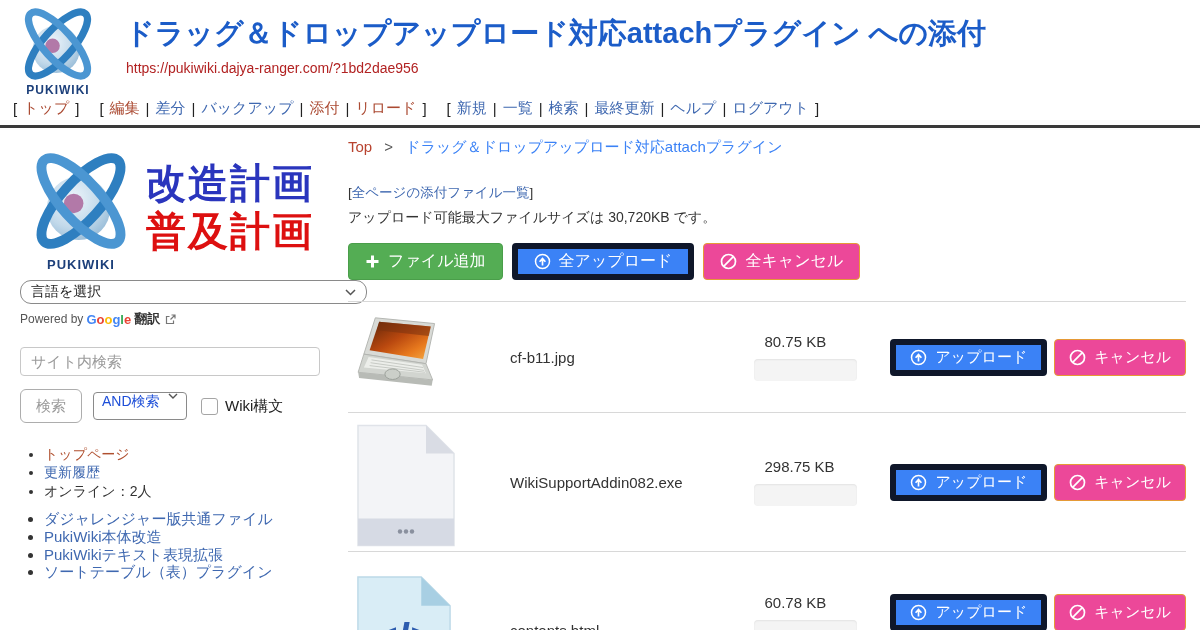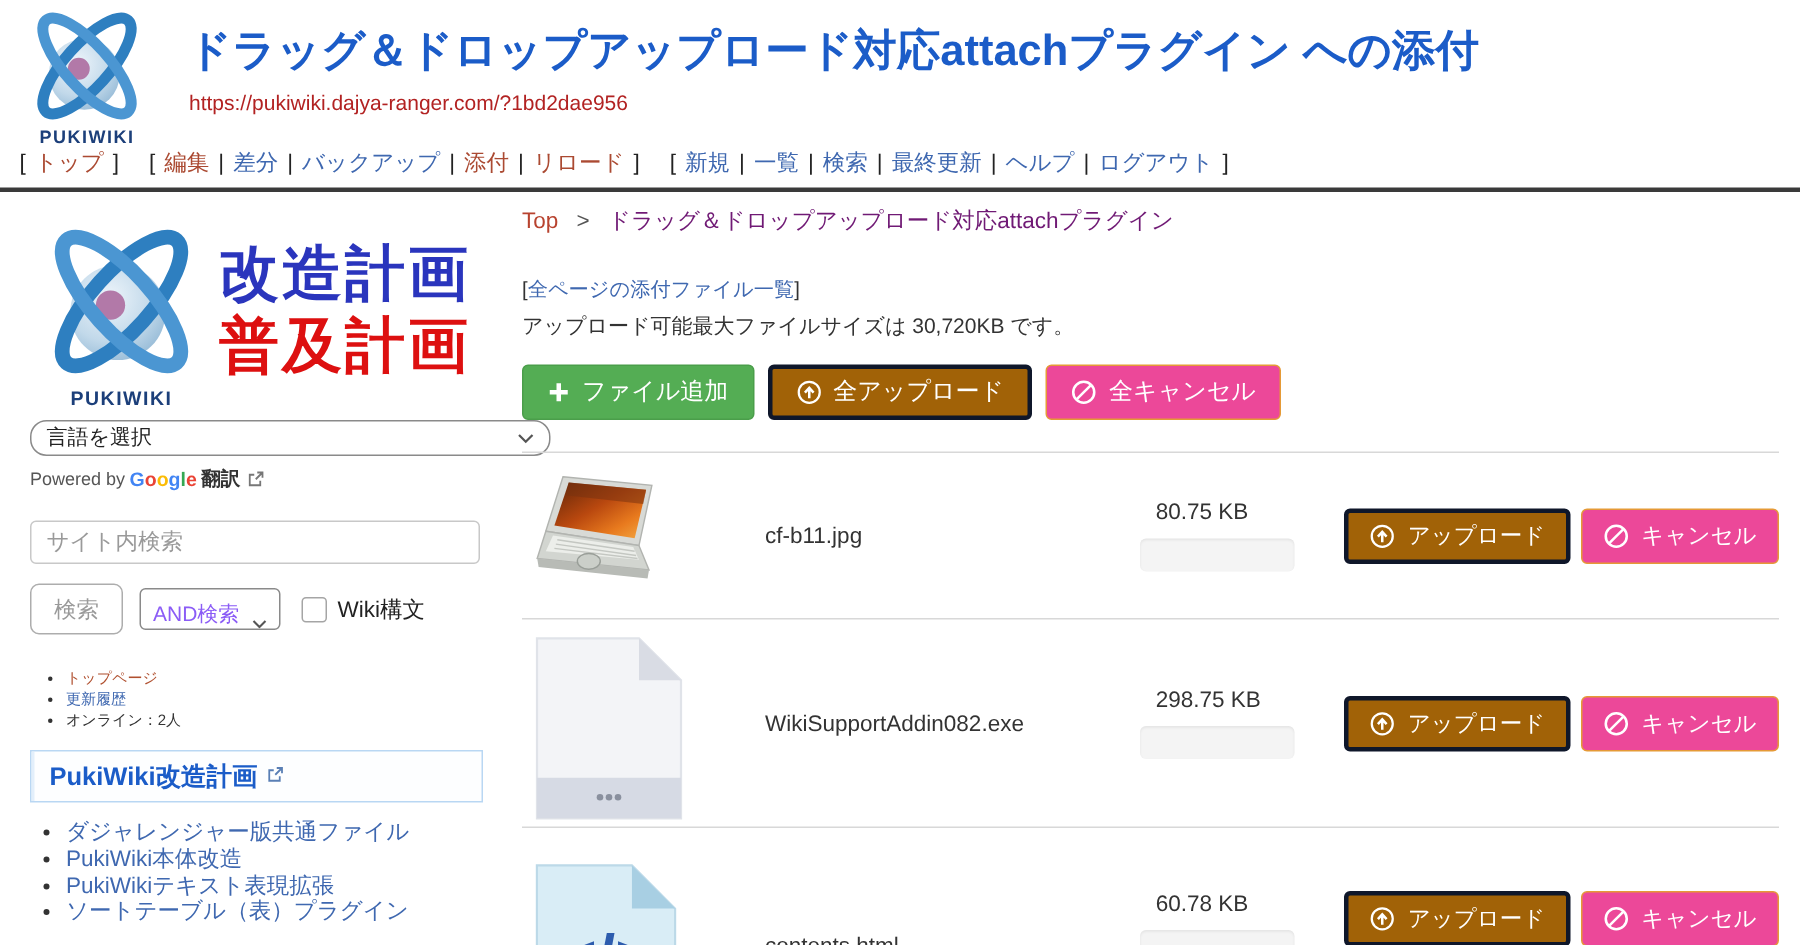--- a/index.html
+++ b/index.html
@@ -43,52 +43,52 @@
   .gword .g2,.gword .g6 { color:#EA4335; }
   .gword .g3 { color:#FBBC05; }
   .gword .g5 { color:#34A853; }
   .translate-lbl { color:#333; font-size:13px; font-weight:bold; }
 
   .search-input { width:300px; height:29px; border:1px solid #c8c8c8; border-radius:4px; margin-top:19px; padding:0 10px; font-size:15px; color:#333; font-family:"Liberation Sans",sans-serif; }
   .search-input::placeholder { color:#9a9a9a; }
 
   .search-row { display:flex; align-items:center; margin-top:13px; }
   .search-btn { width:62px; height:34px; background:#fff; border:1px solid #adadad; border-radius:6px; color:#9a9a9a; font-size:15px; cursor:pointer; font-family:"Liberation Sans",sans-serif; }
-  .mode-select { width:94px; height:28px; border:1px solid #8a8a8a; border-radius:4px; margin-left:11px; display:flex; align-items:flex-end; padding:0 8px; font-size:14px; color:#8b5cf6; cursor:pointer; }
+  .mode-select { width:94px; height:28px; border:1px solid #8a8a8a; border-radius:4px; margin-left:11px; display:flex; align-items:flex-start; padding:0 8px; font-size:14px; color:#1d4ed8; cursor:pointer; }
   .mode-select .sel-label { flex:1; }
   .wiki-check { width:17px; height:17px; appearance:none; border:1px solid #a5a5a5; border-radius:3px; background:#fff; margin-left:14px; cursor:pointer; }
   .wiki-lbl { margin-left:7px; font-size:15px; color:#222; }
 
   .side-list { list-style:disc; margin:24px 0 0 24px; }
-  .side-list li { margin-bottom:3px; line-height:1.1; font-size:10px; }
+  .side-list li { margin-bottom:3px; line-height:1.1; font-size:14px; }
   .side-link { text-decoration:none; color:#3f68b0; cursor:pointer; }
   .side-link.visited { color:#b0502f; }
   .plain-item { color:#333; }
 
   .section-box { margin-top:14px; width:302px; border:1px solid #b9d7f3; background:#fdfeff; padding:5px 4px 5px 12px; box-shadow:inset 2px 0 0 #e3effb; }
   .section-link { font-size:17px; font-weight:bold; color:#1b5cc8; text-decoration:none; cursor:pointer; }
   .side-list2 { list-style:disc; margin:12px 0 0 24px; }
   .side-list2 li { margin-bottom:2px; line-height:1.05; font-size:15px; }
 
   .ext-ico { display:inline-block; vertical-align:1px; margin-left:2px; }
 
   
   .breadcrumb { font-size:15px; color:#444; }
   .crumb-home { color:#b8432f; text-decoration:none; cursor:pointer; }
   .crumb-sep { margin:0 8px; color:#555; }
-  .crumb-cur { color:#701a75; }
+  .crumb-cur { color:#3b82f6; }
 
   .attach-line { margin-top:27px; font-size:13.5px; color:#333; }
   .attach-link { color:#3f68b0; text-decoration:none; cursor:pointer; }
   .maxsize-line { margin-top:7px; font-size:14px; color:#333; }
 
   .toolbar { margin-top:16px; display:flex; gap:9px; }
   .btn { display:flex; align-items:center; gap:8px; height:37px; padding:0 16px; border:none; border-radius:4px; color:#fff; font-size:16px; cursor:pointer; font-family:"Liberation Sans",sans-serif; }
   .btn-green { background:#54ad54; border:1px solid #4a9e4a; }
-  .btn-blue { background:#a16207; border:3px solid #0f172a; }
+  .btn-blue { background:#3b82f6; border:6px solid #0f172a; }
   .btn-orange { background:#ec4899; border:1px solid #e59a36; }
   .btn svg { flex:0 0 auto; }
 
   .file-table { margin-top:21px; width:838px; }
   .file-row { display:flex; align-items:center; border-top:1px solid #d8d8d8; }
   .row-1 { height:111px; }
   .row-2 { height:139px; }
   .row-3 { height:140px; }
   .cell-icon { width:162px; flex:0 0 162px; padding-left:8px; display:flex; align-items:center; }
   .row-2 .cell-icon, .row-3 .cell-icon { align-items:flex-start; padding-top:7px; }
@@ -217,27 +217,20 @@
       <input type="checkbox" class="wiki-check" style="">
       <span class="wiki-lbl">Wiki構文</span>
     </div>
 
     <ul class="side-list">
       <li><span class="side-link visited">トップページ</span></li>
       <li><span class="side-link">更新履歴</span></li>
       <li><span class="plain-item">オンライン：2人</span></li>
     </ul>
 
-    <div class="section-box">
-      <span class="section-link">PukiWiki改造計画</span>
-      <svg class="ext-ico" width="11" height="11" viewBox="0 0 11 11">
-          <path d="M4.5 2.5 H1.5 V9.5 H8.5 V6.5" fill="none" stroke="#5a7fb5" stroke-width="1.2"></path>
-          <path d="M5.5 5.5 L10 1 M6.5 1 H10 V4.5" fill="none" stroke="#5a7fb5" stroke-width="1.2"></path>
-        </svg>
-    </div>
 
     <ul class="side-list2">
       <li><span class="side-link">ダジャレンジャー版共通ファイル</span></li>
       <li><span class="side-link">PukiWiki本体改造</span></li>
       <li><span class="side-link">PukiWikiテキスト表現拡張</span></li>
       <li><span class="side-link">ソートテーブル（表）プラグイン</span></li>
 
     </ul>
   </div>
 

